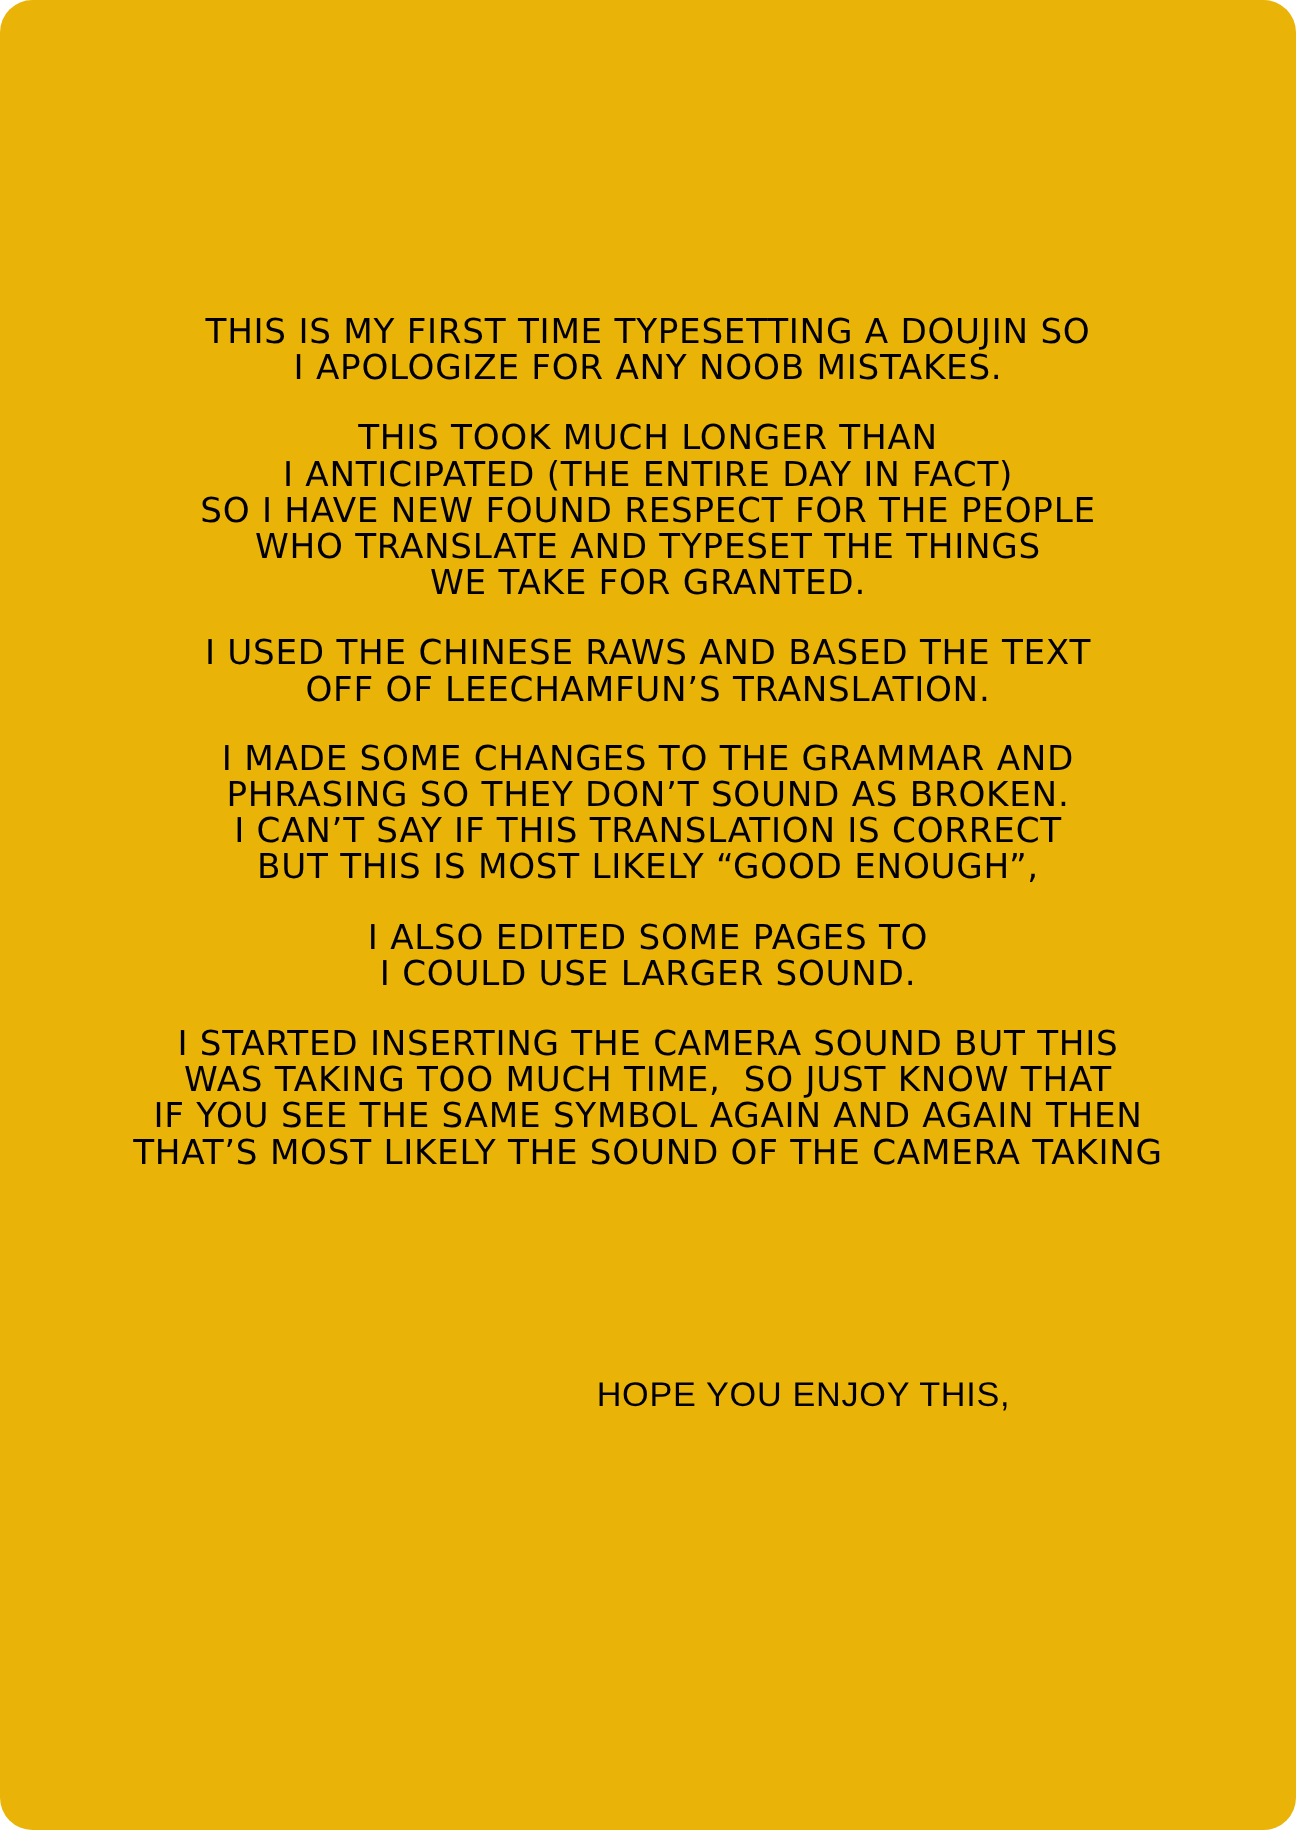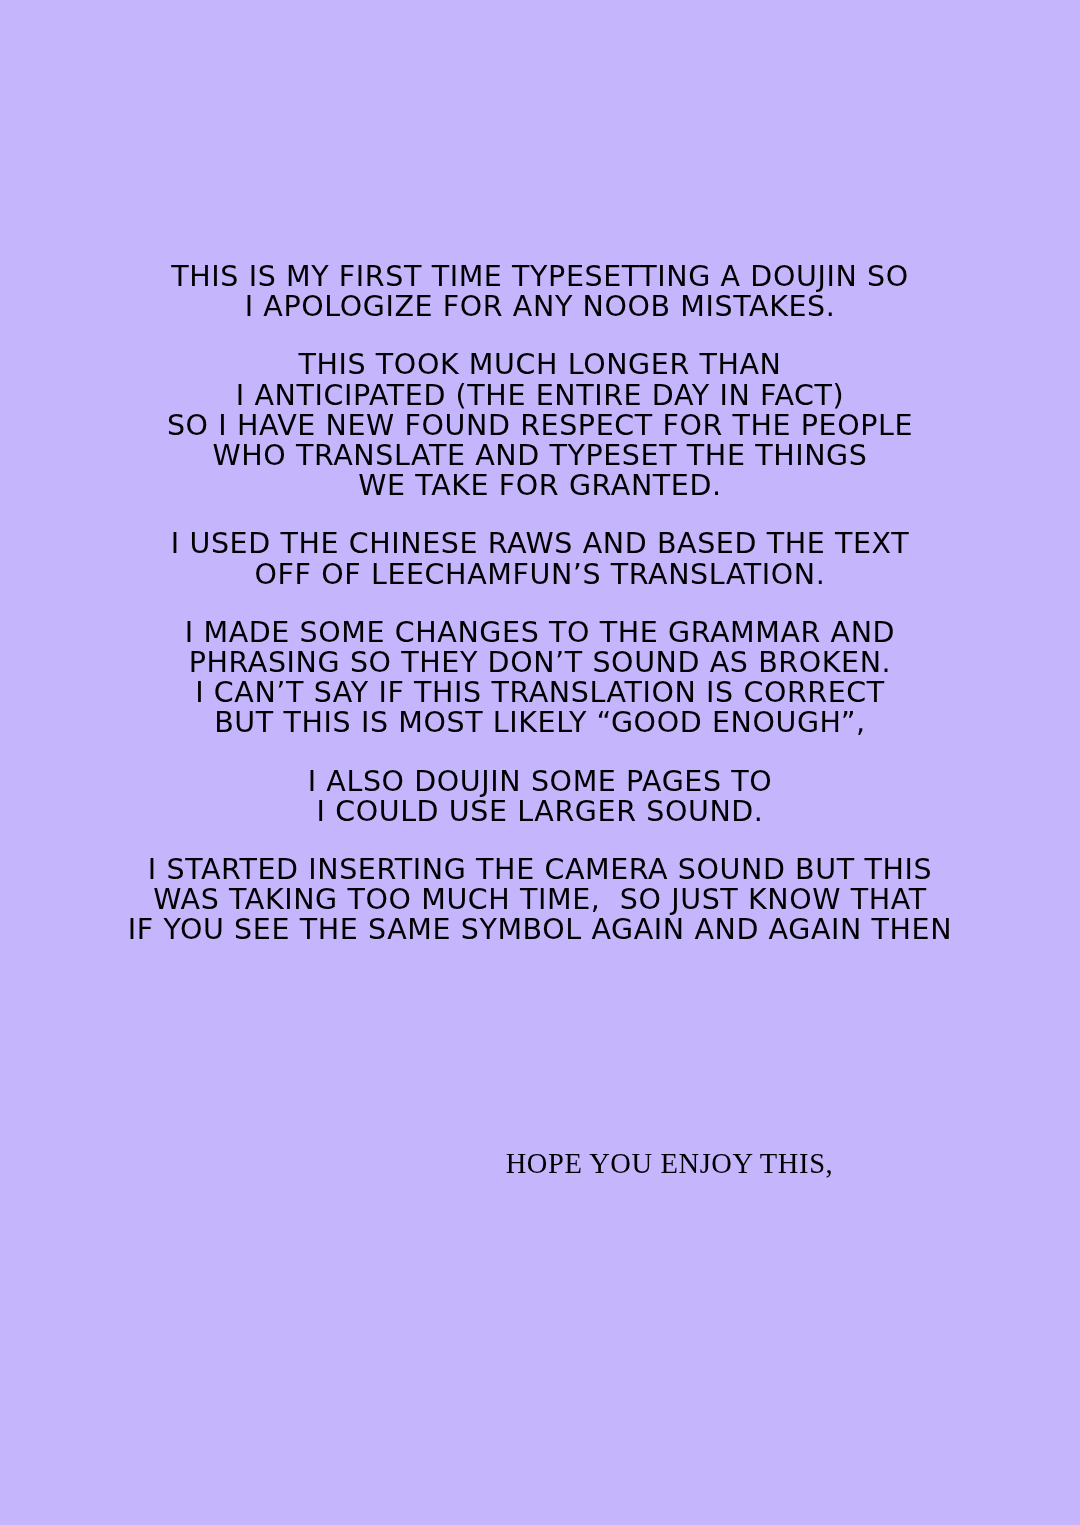--- a/index.html
+++ b/index.html
@@ -4,22 +4,23 @@
 <style>
   html, body {
     margin: 0;
     padding: 0;
     background: #ffffff;
   }
   .page {
     position: relative;
     width: 1080px;
     height: 1525px;
-    background: #c4b5fd;
+    background: #eab308;
     overflow: hidden;
+    border-radius: 27px;
   }
   .note {
     position: absolute;
     left: 0;
     top: 262px;
     width: 1080px;
     text-align: center;
     font-family: "DejaVu Sans", sans-serif;
     font-size: 28.5px;
     line-height: 1.06;
@@ -37,21 +38,21 @@
   .line {
     display: block;
     white-space: pre;
   }
   .signature {
     position: absolute;
     left: 0;
     top: 1148px;
     width: 1049px;
     text-align: center;
-    font-family: Liberation Serif, serif;
+    font-family: Liberation Sans, sans-serif;
     font-size: 28.5px;
     line-height: 1.1;
     letter-spacing: 0.6px;
     color: #000000;
     padding-left: 290px;
     box-sizing: border-box;
   }
   .signature .line {
     display: block;
   }
@@ -82,28 +83,29 @@
     </p>
 
     <p class="block">
       <span class="line">I MADE SOME CHANGES TO THE GRAMMAR AND</span>
       <span class="line">PHRASING SO THEY DON’T SOUND AS BROKEN.</span>
       <span class="line">I CAN’T SAY IF THIS TRANSLATION IS CORRECT</span>
       <span class="line">BUT THIS IS MOST LIKELY “GOOD ENOUGH”,</span>
     </p>
 
     <p class="block">
-      <span class="line">I ALSO DOUJIN SOME PAGES TO</span>
+      <span class="line">I ALSO EDITED SOME PAGES TO</span>
       <span class="line">I COULD USE LARGER SOUND.</span>
     </p>
 
     <p class="block">
       <span class="line">I STARTED INSERTING THE CAMERA SOUND BUT THIS</span>
       <span class="line">WAS TAKING TOO MUCH TIME,  SO JUST KNOW THAT</span>
       <span class="line">IF YOU SEE THE SAME SYMBOL AGAIN AND AGAIN THEN</span>
+      <span class="line">THAT’S MOST LIKELY THE SOUND OF THE CAMERA TAKING</span>
     </p>
 
   </div>
 
   <div class="signature">
     <span class="line">HOPE YOU ENJOY THIS,</span>
   </div>
 
 </div>
 

